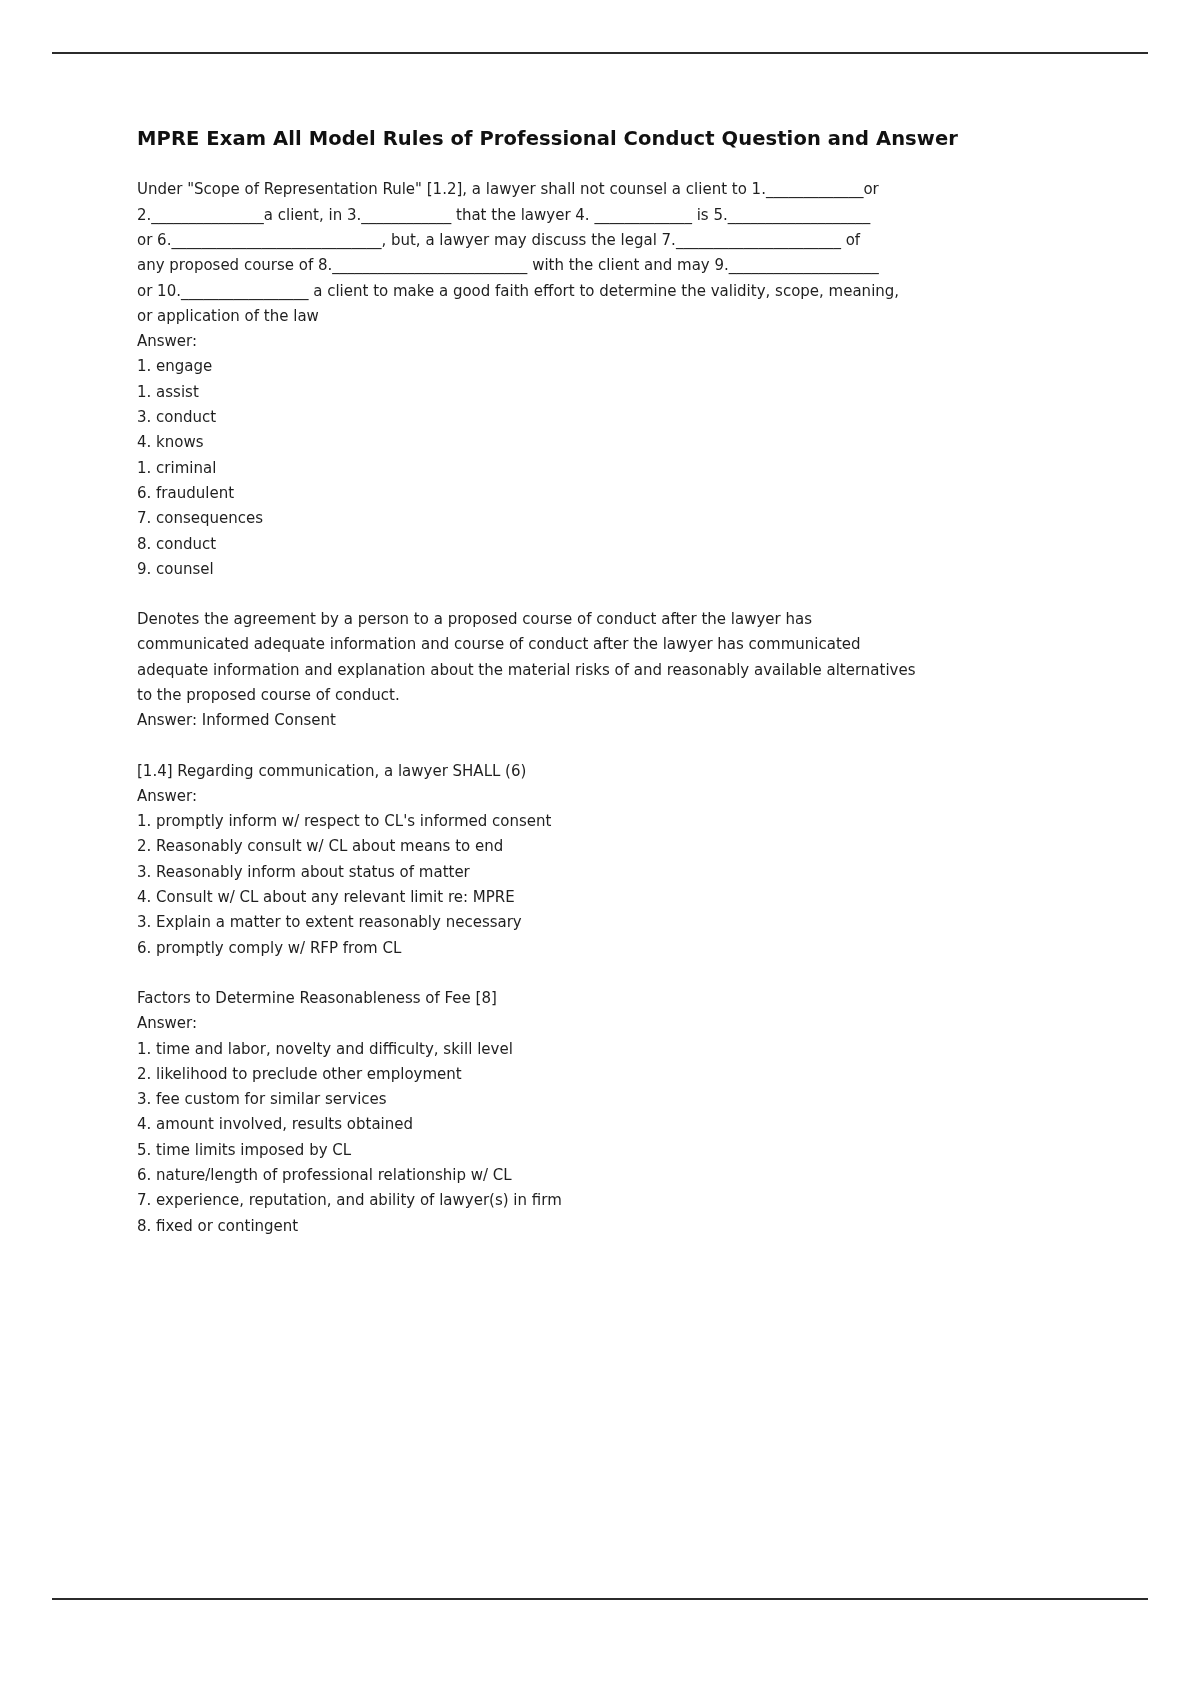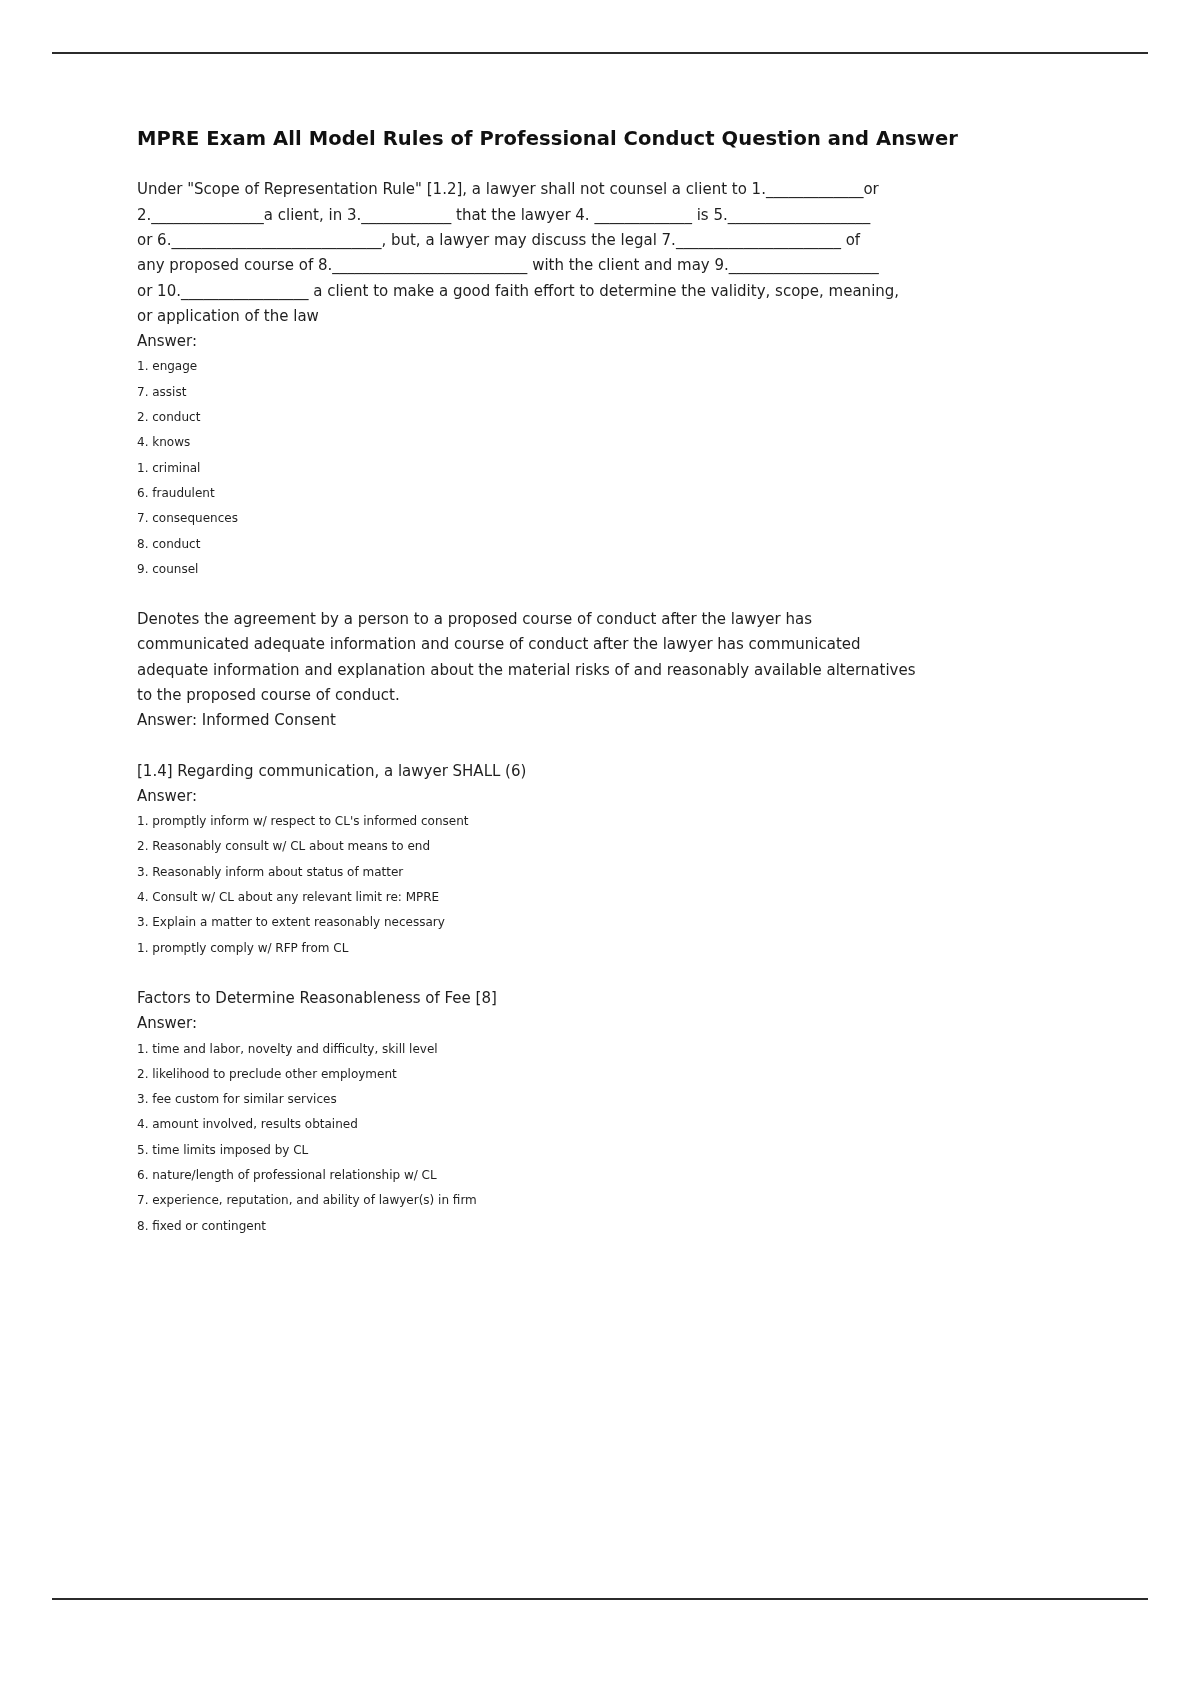--- a/index.html
+++ b/index.html
@@ -60,21 +60,21 @@
   .block {
     margin: 0;
   }
   .spacer-lg {
     height: 25px;
   }
   .spacer-md {
     height: 25px;
   }
   .list-item {
-    font-size: 12px;
+    font-size: 15px;
     line-height: 25.3px;
     color: #1f1f1f;
   }
 </style>
 </head>
 <body>
 
 <div class="page">
 
   <div class="rule-top"></div>
@@ -85,22 +85,22 @@
 
     <div class="block">
       <div class="line">Under "Scope of Representation Rule" [1.2], a lawyer shall not counsel a client to 1._____________or</div>
       <div class="line">2._______________a client, in 3.____________ that the lawyer 4. _____________ is 5.___________________</div>
       <div class="line">or 6.____________________________, but, a lawyer may discuss the legal 7.______________________ of</div>
       <div class="line">any proposed course of 8.__________________________ with the client and may 9.____________________</div>
       <div class="line">or 10._________________ a client to make a good faith effort to determine the validity, scope, meaning,</div>
       <div class="line">or application of the law</div>
       <div class="line">Answer:</div>
       <div class="list-item">1. engage</div>
-      <div class="list-item">7. assist</div>
-      <div class="list-item">2. conduct</div>
+      <div class="list-item">1. assist</div>
+      <div class="list-item">3. conduct</div>
       <div class="list-item">4. knows</div>
       <div class="list-item">1. criminal</div>
       <div class="list-item">6. fraudulent</div>
       <div class="list-item">7. consequences</div>
       <div class="list-item">8. conduct</div>
       <div class="list-item">9. counsel</div>
     </div>
 
     <div class="spacer-lg"></div>
 
@@ -115,21 +115,21 @@
     <div class="spacer-md"></div>
 
     <div class="block">
       <div class="line">[1.4] Regarding communication, a lawyer SHALL (6)</div>
       <div class="line">Answer:</div>
       <div class="list-item">1. promptly inform w/ respect to CL's informed consent</div>
       <div class="list-item">2. Reasonably consult w/ CL about means to end</div>
       <div class="list-item">3. Reasonably inform about status of matter</div>
       <div class="list-item">4. Consult w/ CL about any relevant limit re: MPRE</div>
       <div class="list-item">3. Explain a matter to extent reasonably necessary</div>
-      <div class="list-item">1. promptly comply w/ RFP from CL</div>
+      <div class="list-item">6. promptly comply w/ RFP from CL</div>
     </div>
 
     <div class="spacer-md"></div>
 
     <div class="block">
       <div class="line">Factors to Determine Reasonableness of Fee [8]</div>
       <div class="line">Answer:</div>
       <div class="list-item">1. time and labor, novelty and difficulty, skill level</div>
       <div class="list-item">2. likelihood to preclude other employment</div>
       <div class="list-item">3. fee custom for similar services</div>

